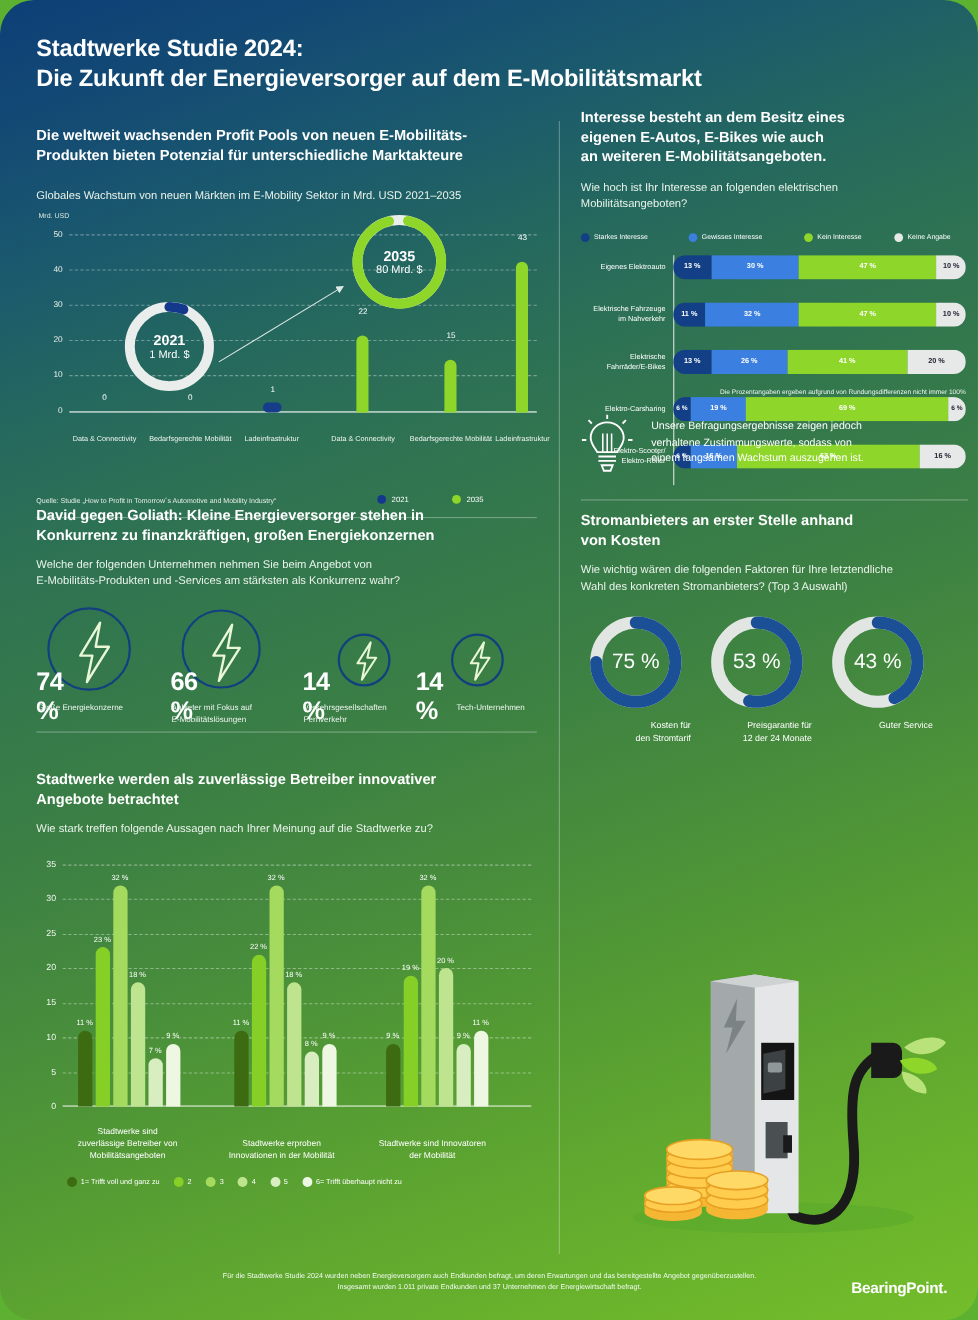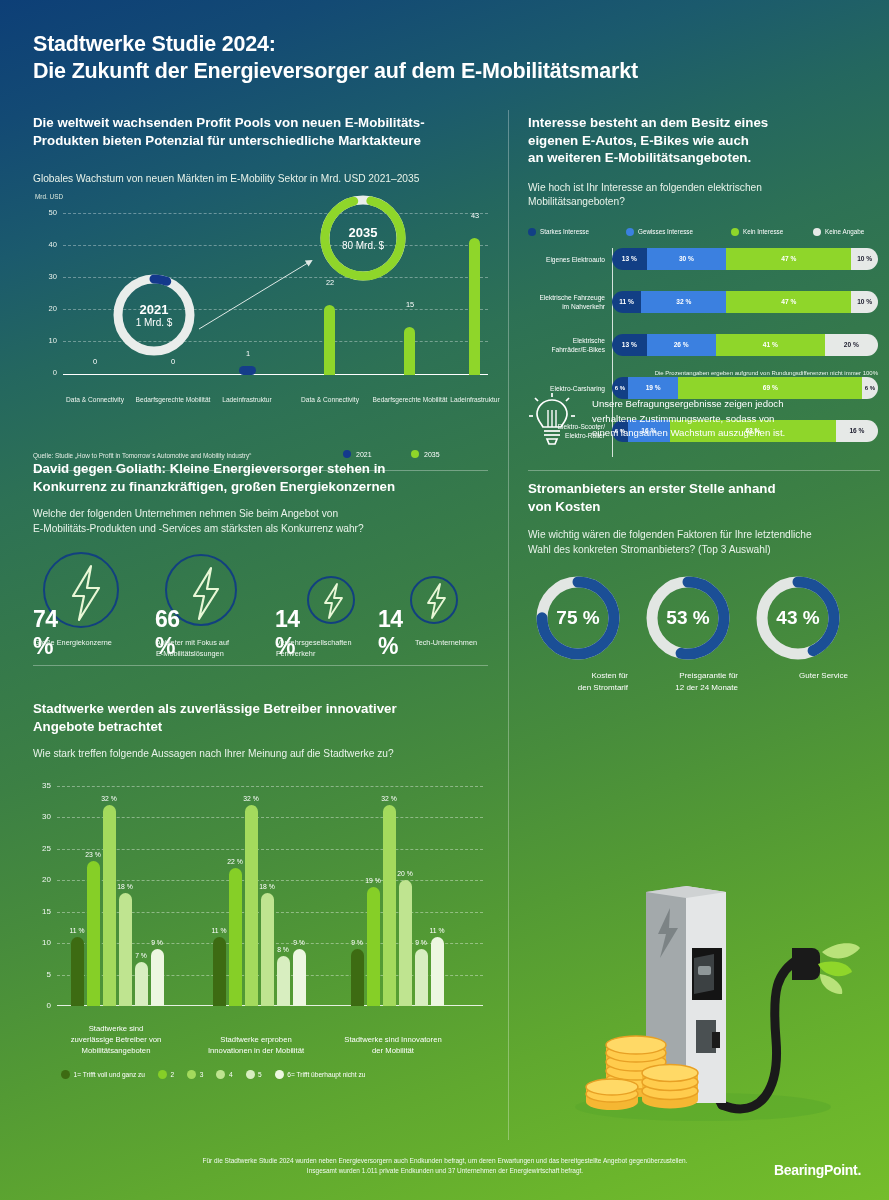--- a/index.html
+++ b/index.html
@@ -22,23 +22,24 @@
         #1b5a6d 17%,
         #24675f 25%,
         #2d7155 33%,
         #34784c 42%,
         #3c8044 52%,
         #478c3c 62%,
         #539a34 72%,
         #60a82f 82%,
         #6bb52c 92%,
         #74bd2b 100%);
+    border-radius: 31px;
   }
   .col-left { position: absolute; left: 0; top: 100px; width: 508px; height: 1040px; }
-  .col-right { position: absolute; left: 508px; top: 100px; width: 381px; height: 1040px; }
+  .col-right { position: absolute; left: 508px; top: 84px; width: 381px; height: 1040px; }
 
   
   #header { position: absolute; left: 0; top: 0; width: 889px; height: 100px; }
   #header .h-title {
     position: absolute; left: 33px; top: 31px;
     font-size: 21.5px; font-weight: bold; line-height: 27px;
     letter-spacing: -0.2px;
   }
   .vdiv {
     position: absolute; left: 508px; top: 110px; width: 1px; height: 1030px;
@@ -119,21 +120,21 @@
   
   #rbulb { position: absolute; left: 20px; top: 292px; width: 355px; display: flex; gap: 16px; align-items: flex-start; }
   #rbulb .txt { font-size: 9.6px; line-height: 14.5px; padding-top: 5px; }
 
   
   #r2 { position: absolute; left: 20px; top: 380px; width: 355px; }
   .gauges { position: relative; height: 145px; margin-top: 18px; }
   .gauge { position: absolute; top: 0; width: 100px; }
   .g-ring { position: relative; width: 86px; height: 86px; margin: 0 auto; border-radius: 50%; }
   .g-num { position: absolute; inset: 0; display: flex; align-items: center; justify-content: center;
-           font-size: 19px; font-weight: bold; }
+           font-size: 19px; font-weight: normal; }
   .g-lab { margin-top: 9px; text-align: right; font-size: 8px; line-height: 11.5px; }
 
   
   #illu { position: absolute; left: 508px; top: 860px; width: 381px; height: 280px; }
 
   
   #footer { position: absolute; left: 0; top: 1140px; width: 889px; height: 60px; }
   #footer .ftxt { position: absolute; left: 150px; top: 16px; width: 590px; text-align: center;
                   font-size: 6.5px; line-height: 10px; color: #f2faf3; }
   #footer .brand { position: absolute; right: 28px; top: 22px; font-size: 14px; font-weight: bold;

